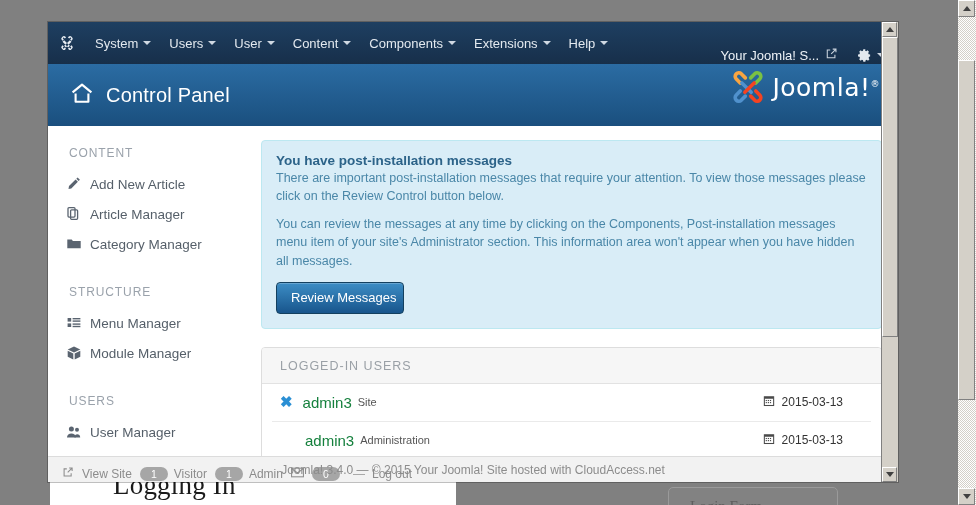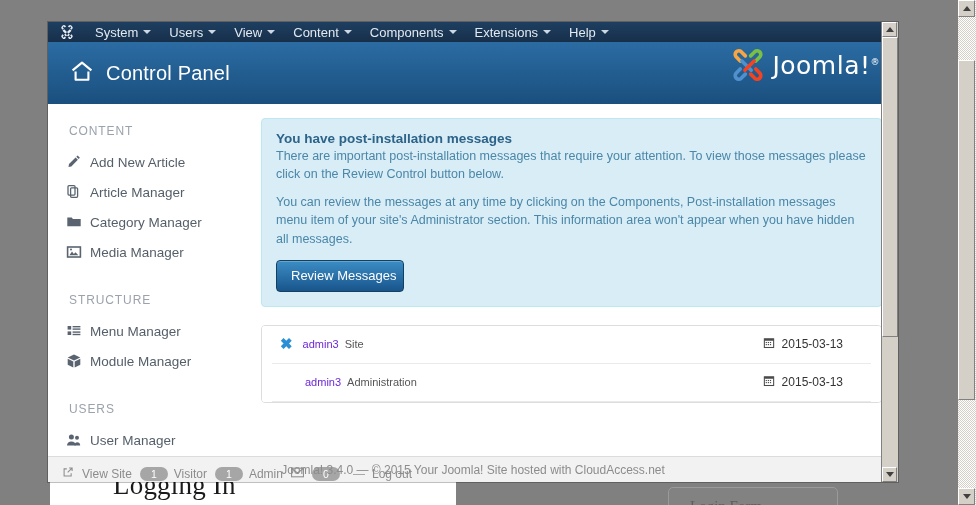--- a/index.html
+++ b/index.html
@@ -40,21 +40,21 @@
   .frame {
     position: absolute; left: 48px; top: 22px;
     width: 850px; height: 460px;
     background: #ffffff;
     box-shadow: 0 0 0 1px rgba(0,0,0,.25);
     overflow: hidden;
   }
 
   
   .topbar {
-    position: relative; height: 20px; background: #1b3a5c;
+    position: relative; height: 42px; background: #1b3a5c;
     background: linear-gradient(180deg,#1e3f61 0%,#172f4a 100%);
     display: flex; align-items: center; color: #dfe6ee;
     font-size: 13px; white-space: nowrap;
   }
   .topbar .brand-mark {
     width: 38px; display: flex; align-items: center; justify-content: center;
   }
   .menu-item {
     padding: 0 9px; height: 34px; display: flex; align-items: center;
     color: #e3e9ef; cursor: default;
@@ -145,21 +145,21 @@
   }
   .panel-body { background: #ffffff; padding: 0 10px; }
   .urow {
     display: flex; align-items: center; justify-content: space-between;
     height: 37px; border-bottom: 1px solid #eaeaea; font-size: 13px;
   }
   .urow:last-child { border-bottom: 1px solid #eaeaea; }
   .urow-left { display: flex; align-items: center; padding-left: 8px; }
   .x-icon { color: #2a8fd4; font-weight: bold; font-size: 15px; margin-right: 10px; }
   .x-spacer { width: 25px; }
-  .uname { color: #6d28d9; font-size: 11px; }
+  .uname { color: #15803d; font-size: 15px; }
   .urole { color: #555555; font-size: 11px; margin-left: 6px; }
   .urow-right { display: flex; align-items: center; padding-right: 28px; color: #333333; font-size: 12px; }
   .cal-icon { margin-right: 7px; }
 
   
   .statusbar {
     position: absolute; left: 0; bottom: 0; width: 850px; height: 26px;
     background: #f2f2f2; border-top: 1px solid #dcdcdc;
     display: flex; align-items: center; font-size: 12px; color: #8c8c8c;
     box-sizing: border-box;
@@ -232,21 +232,21 @@
       </div>
       <div class="menu-item">
         <span>System</span>
         <i class="caret"></i>
       </div>
       <div class="menu-item">
         <span>Users</span>
         <i class="caret"></i>
       </div>
       <div class="menu-item">
-        <span>View</span>
+        <span>User</span>
         <i class="caret"></i>
       </div>
       <div class="menu-item">
         <span>Content</span>
         <i class="caret"></i>
       </div>
       <div class="menu-item">
         <span>Components</span>
         <i class="caret"></i>
       </div>
@@ -326,30 +326,20 @@
 
         <div class="side-item">
           <span class="side-ico">
             <svg width="16" height="16" viewBox="0 0 16 16" aria-hidden="true">
               <path fill="#5a6470" d="M1.3 3.4h4.4l1.2 1.5h7.8v7.4H1.3z"></path>
             </svg>
           </span>
           <span>Category Manager</span>
         </div>
 
-        <div class="side-item">
-          <span class="side-ico">
-            <svg width="16" height="16" viewBox="0 0 16 16" aria-hidden="true">
-              <rect x="1.6" y="3" width="12.8" height="10" fill="none" stroke="#5a6470" stroke-width="1.6"></rect>
-              <path fill="#5a6470" d="M3.4 11.2 6 7.6l1.9 2.3 1.6-1.7 2.8 3z"></path>
-              <circle cx="5" cy="5.6" r="1" fill="#5a6470"></circle>
-            </svg>
-          </span>
-          <span>Media Manager</span>
-        </div>
 
         <div class="side-head spaced">STRUCTURE</div>
 
         <div class="side-item">
           <span class="side-ico">
             <svg width="16" height="16" viewBox="0 0 16 16" aria-hidden="true">
               <rect x="1.6" y="3" width="3.6" height="3.6" fill="#5a6470"></rect>
               <rect x="1.6" y="8.4" width="3.6" height="3.6" fill="#5a6470"></rect>
               <rect x="6.6" y="3" width="7.8" height="1.4" fill="#5a6470"></rect>
               <rect x="6.6" y="5.4" width="7.8" height="1.4" fill="#5a6470"></rect>
@@ -389,20 +379,21 @@
       <div class="content">
 
         <div class="alert">
           <div class="alert-title">You have post-installation messages</div>
           <p>There are important post-installation messages that require your attention. To view those messages please click on the Review Control button below.</p>
           <p class="last">You can review the messages at any time by clicking on the Components, Post-installation messages menu item of your site's Administrator section. This information area won't appear when you have hidden all messages.</p>
           <span class="btn-primary">Review Messages</span>
         </div>
 
         <div class="panel">
+          <div class="panel-head">LOGGED-IN USERS</div>
           <div class="panel-body">
 
             <div class="urow">
               <div class="urow-left">
                 <span class="x-icon">✖</span>
                 <span class="uname">admin3</span>
                 <span class="urole">Site</span>
               </div>
               <div class="urow-right">
                 <span class="cal-icon">

